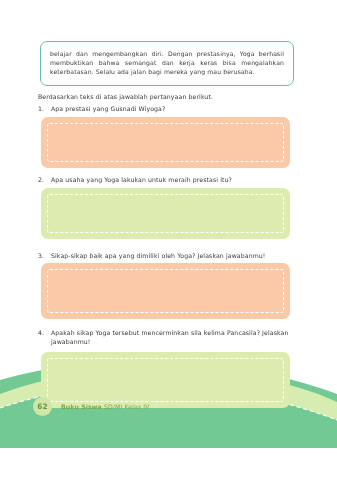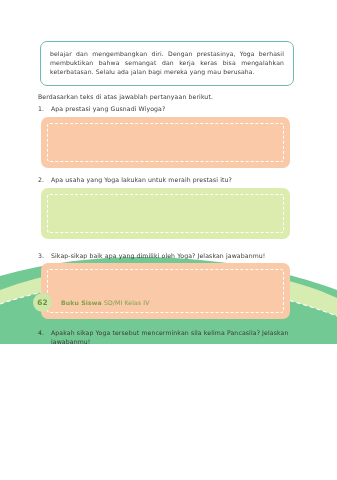--- a/index.html
+++ b/index.html
@@ -6,21 +6,21 @@
     margin: 0;
     padding: 0;
     background: #ffffff;
   }
   body {
     font-family: "DejaVu Sans", "Liberation Sans", sans-serif;
   }
   #page {
     position: relative;
     width: 337px;
-    height: 344px;
+    height: 448px;
     background: #ffffff;
     overflow: hidden;
   }
 
   
   .wave-layer {
     position: absolute;
     left: 0;
     width: 337px;
     pointer-events: none;

